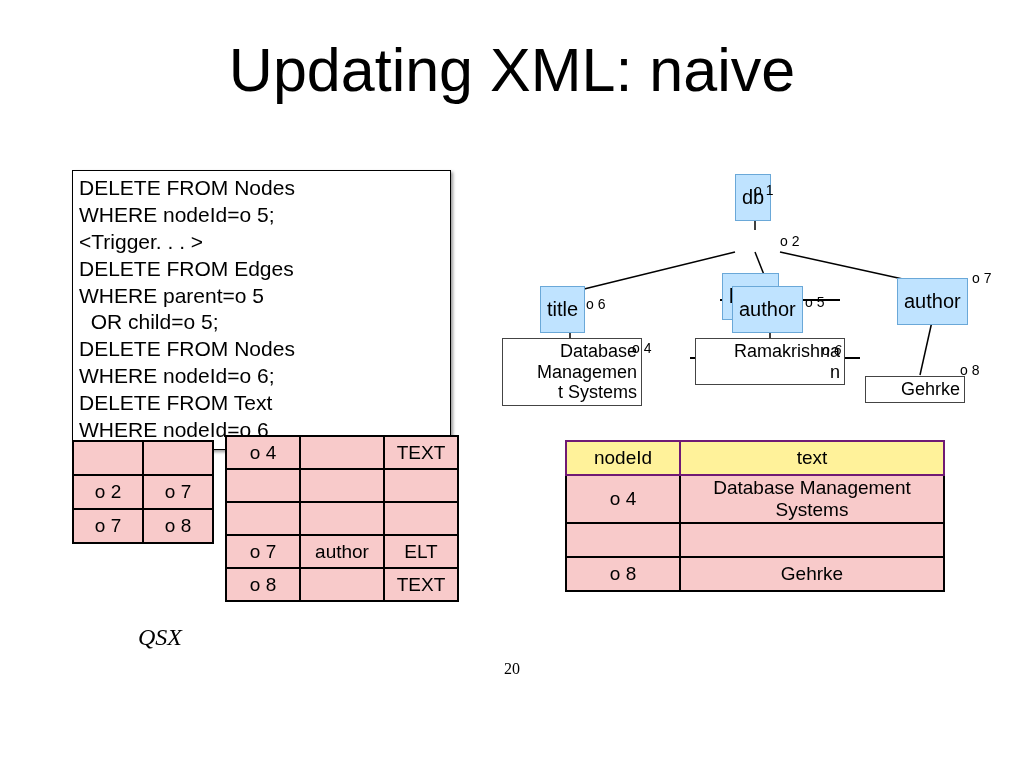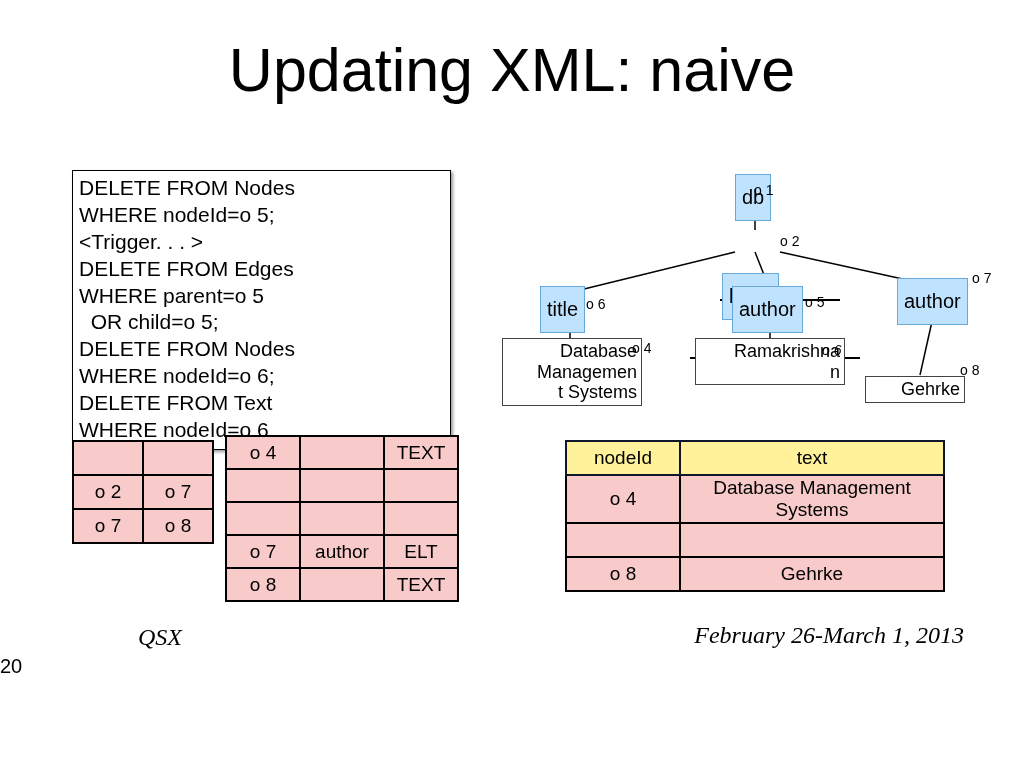--- a/index.html
+++ b/index.html
@@ -84,21 +84,21 @@
   .nodes-table tr.keep td { background: #f8caca; }
   
   .text-table {
     position: absolute;
     left: 565px;
     top: 440px;
     border: 2px solid #000;
     border-collapse: collapse;
   }
   .text-table th {
-    border: 2px solid #0f172a;
+    border: 2px solid #701a75;
     background: #fff29a;
     font-family: Arial, sans-serif;
     font-size: 19px;
     font-weight: 400;
     height: 30px;
   }
   .text-table td {
     border: 2px solid #000;
     background: #f8caca;
     font-family: Arial, sans-serif;
@@ -162,22 +162,23 @@
     top: 622px;
     font-family: "Times New Roman", serif;
     font-style: italic;
     font-size: 24px;
     color: #000;
   }
   .pagenum {
     position: absolute;
     left: 0; right: 0;
     bottom: 90px;
-    font-family: Liberation Sans, sans-serif;
-    font-size: 20px;
+    text-align: center;
+    font-family: Liberation Serif, serif;
+    font-size: 16px;
   }
 </style>
 </head>
 <body>
 
 <div class="slide">
 
   <div class="title">Updating XML: naive</div>
 
   <div class="sqlbox">DELETE FROM Nodes
@@ -318,16 +319,15 @@
     </div>
     <div class="sub" style="left:362px; top:172px;font-style:italic;">o 6</div>
 
     <div class="leaf" style="left:405px; top:206px; width:90px;">
       <span>Gehrke</span>
     </div>
     <div class="sub" style="left:500px; top:192px;">o 8</div>
   </div>
 
   <div class="footer-left">QSX</div>
-  <div class="footer-right">February 26-March 1, 2013</div>
   <div class="pagenum">20</div>
 
 </div>
 
 </body></html>

